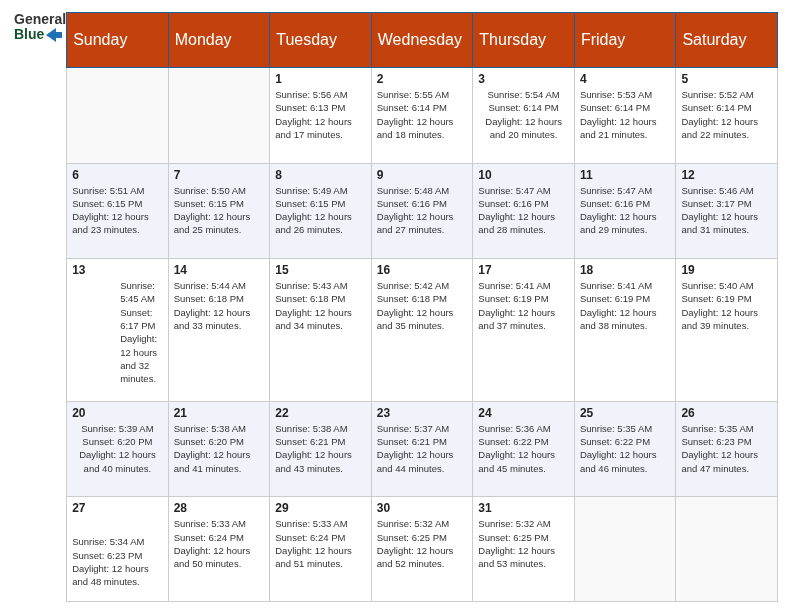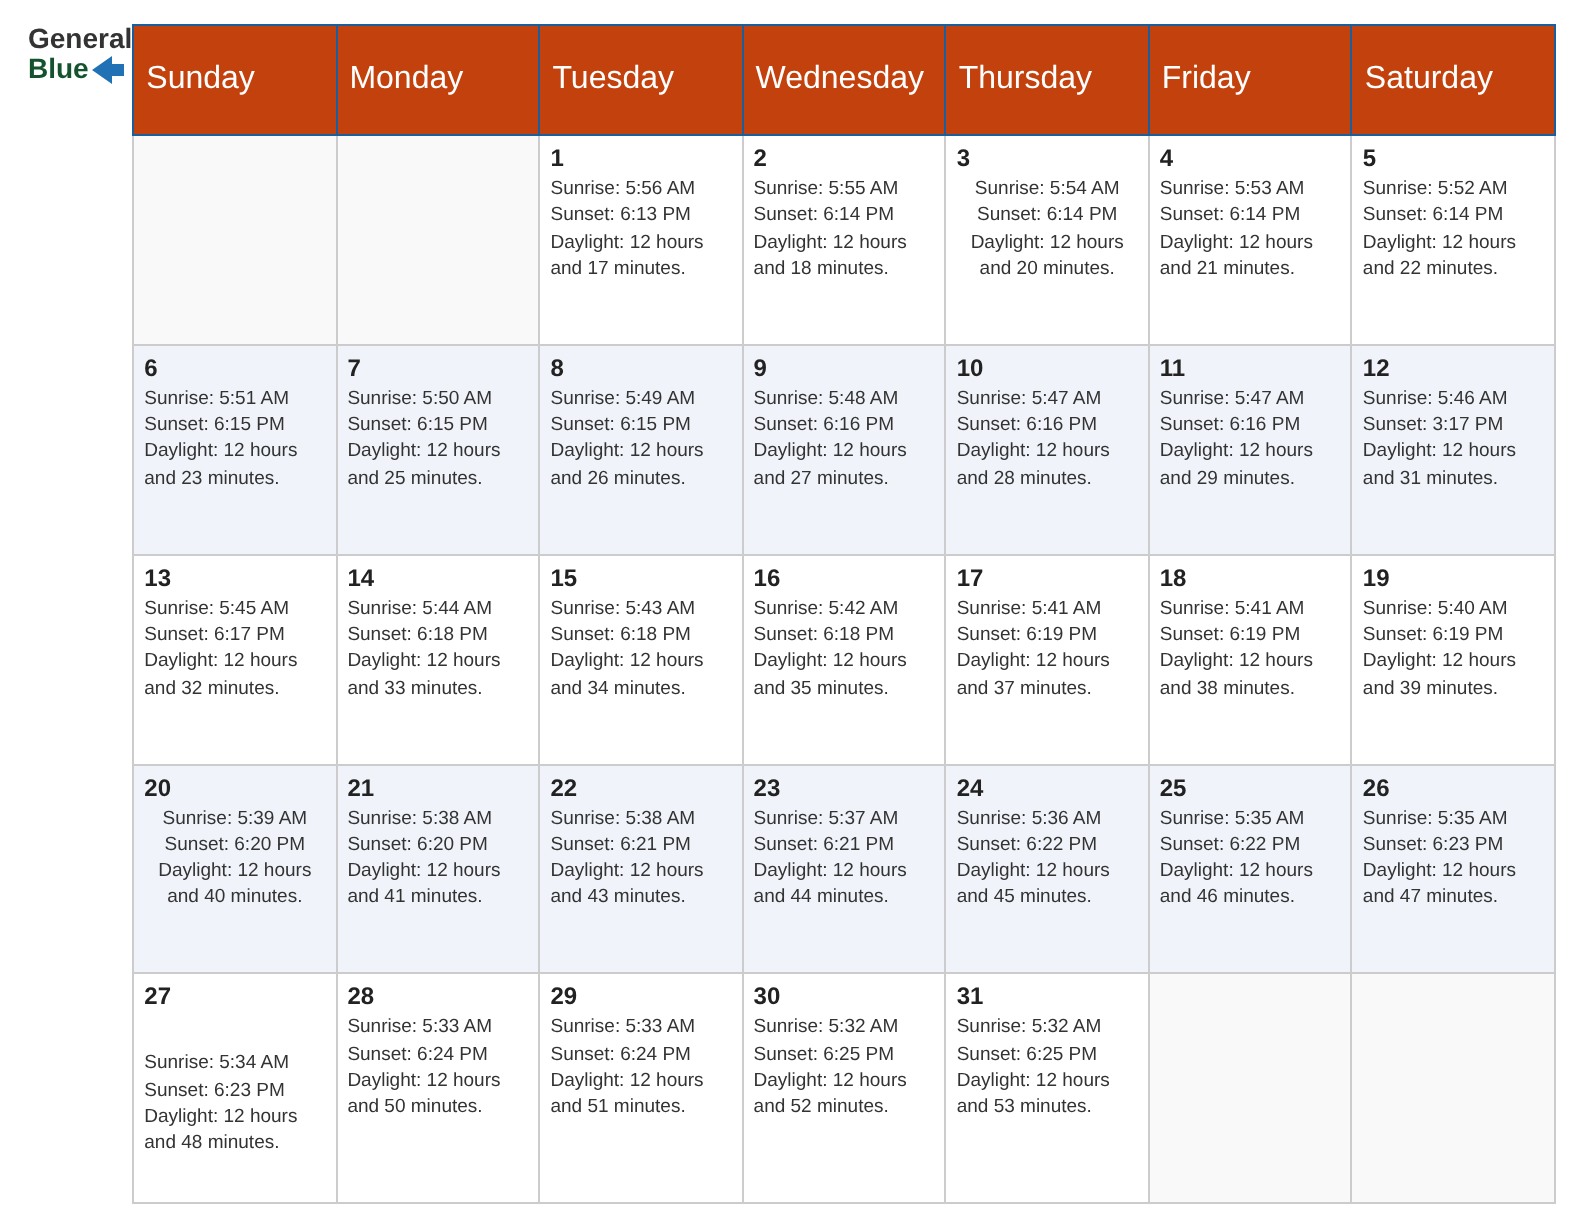--- a/index.html
+++ b/index.html
@@ -190,21 +190,21 @@
           <td>
             <div class="day-number">12</div>
             <div class="day-info" style="white-space: pre-line;">Sunrise: 5:46 AM
 Sunset: 3:17 PM
 Daylight: 12 hours and 31 minutes.</div>
           </td>
         </tr>
         <tr>
           <td>
             <div class="day-number">13</div>
-            <div class="day-info" style="white-space: pre-line;">Sunrise: 5:45 AM
+            <div class="day-info" style="white-space: pre-line; margin-left: 48px;">Sunrise: 5:45 AM
 Sunset: 6:17 PM
 Daylight: 12 hours and 32 minutes.</div>
           </td>
           <td>
             <div class="day-number">14</div>
             <div class="day-info" style="white-space: pre-line;">Sunrise: 5:44 AM
 Sunset: 6:18 PM
 Daylight: 12 hours and 33 minutes.</div>
           </td>
           <td>

